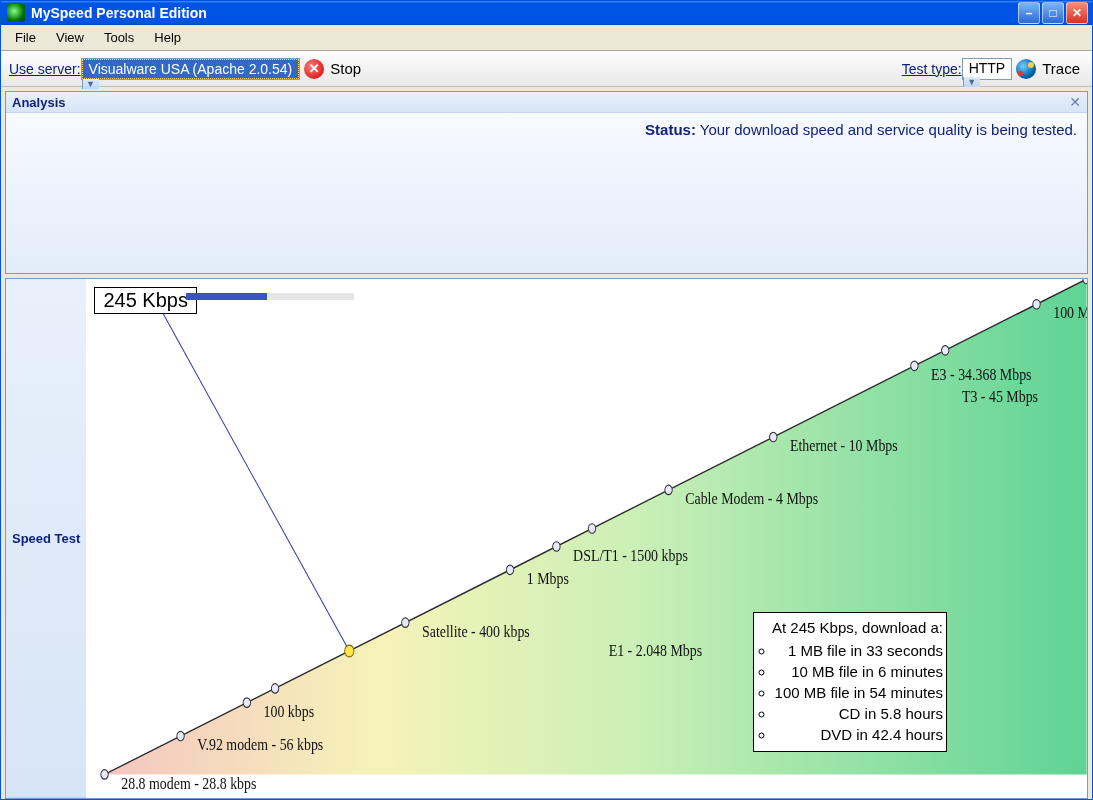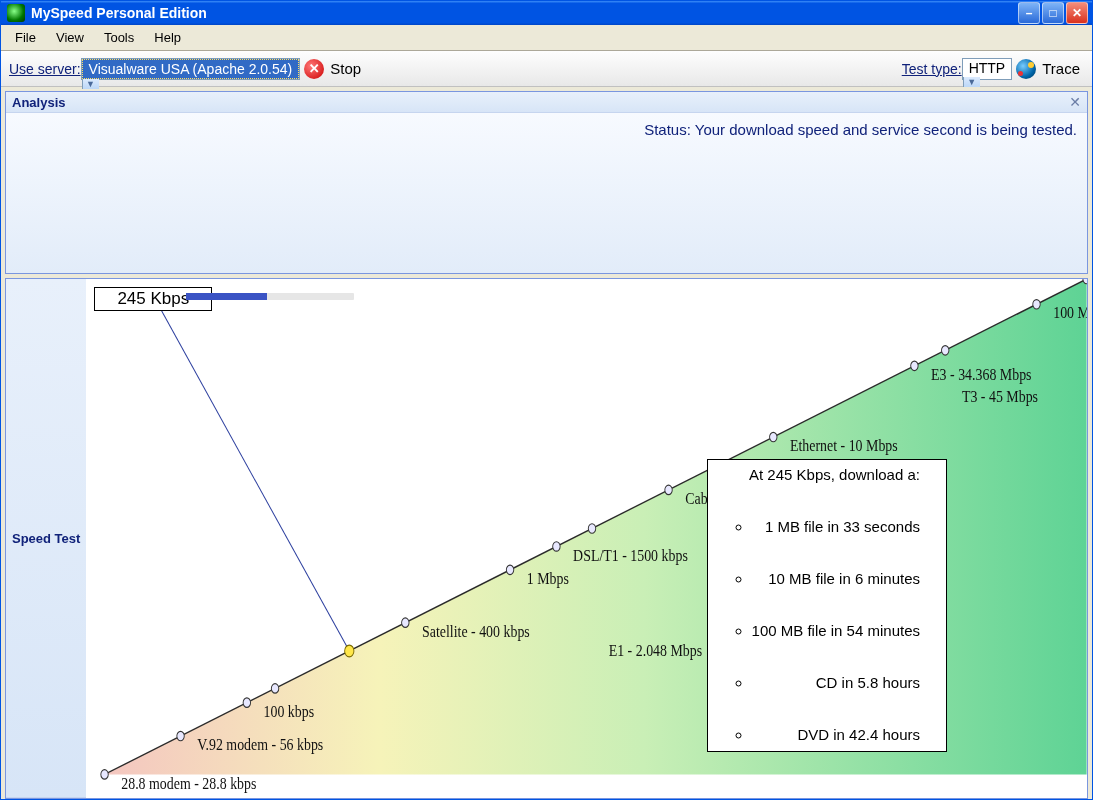--- a/index.html
+++ b/index.html
@@ -130,42 +130,42 @@
   .panel-close {
     margin-left:auto; color:#6a7da6; cursor:pointer; font-size:14px; font-weight:normal;
   }
   .analysis-body {
     height: 160px;
     padding: 8px 10px;
     background: linear-gradient(to bottom,#f7faff 0%, #e2ecf9 100%);
     font-size: 15px;
     color: #222;
   }
-  .status-label { color: #10227a; font-weight: normal; }
+  .status-label { color: #10227a; font-weight: bold; }
   .status-text { color: #10227a; }
   .speed-panel { flex: 1; display:flex; flex-direction:row; }
   .speed-body { flex:1; position:relative; background:#fff; overflow:hidden; }
   .chart-svg { position:absolute; inset:0; width:100%; height:100%; }
   .speed-readout {
     position:absolute; top:8px; left:8px;
     border:1px solid #000; background:#fff;
-    padding: 1px 22px; font-size:17px;
+    padding: 1px 8px; font-size:20px;
   }
   .progress {
     position:absolute; top:14px; left:100px; width:168px; height:7px;
     background:#e6e6e6; border-radius:1px;
   }
   .progress-fill { height:100%; background:#3a53c4; width:48%; }
   .info-box {
     position:absolute; right:140px; bottom:46px;
     border:1px solid #000; background:#fff;
-    padding:4px 26px; font-size:15px; line-height:1.4;
+    padding:4px 3px; font-size:15px; line-height:1.4;
   }
   .info-box ul {margin:2px 0 2px 18px; padding:0;}
-  .info-box li {list-style-type:circle;margin-top:31px;}
+  .info-box li {list-style-type:circle;}
   .footer-note {
     position:absolute; right:10px; bottom:4px;
     color:#9aa3a0; font-size:15px;
   }
 </style>
 </head>
 <body>
 
 <div class="window">
   <div class="titlebar">
@@ -209,21 +209,21 @@
 
   <div class="client">
     <div class="panel">
       <div class="panel-header">
         <span>Analysis</span>
         <span class="panel-close">✕</span>
       </div>
       <div class="analysis-body">
         <div>
           <span class="status-label">Status:</span>
-          <span class="status-text">Your download speed and service second is being tested.</span>
+          <span class="status-text">Your download speed and service quality is being tested.</span>
         </div>
       </div>
     </div>
 
     <div class="panel speed-panel">
       <div class="panel-header">
         <span>Speed Test</span>
       </div>
       <div class="speed-body">
         <svg class="chart-svg" id="chart-svg" viewBox="0 0 1079 440" preserveAspectRatio="none">

